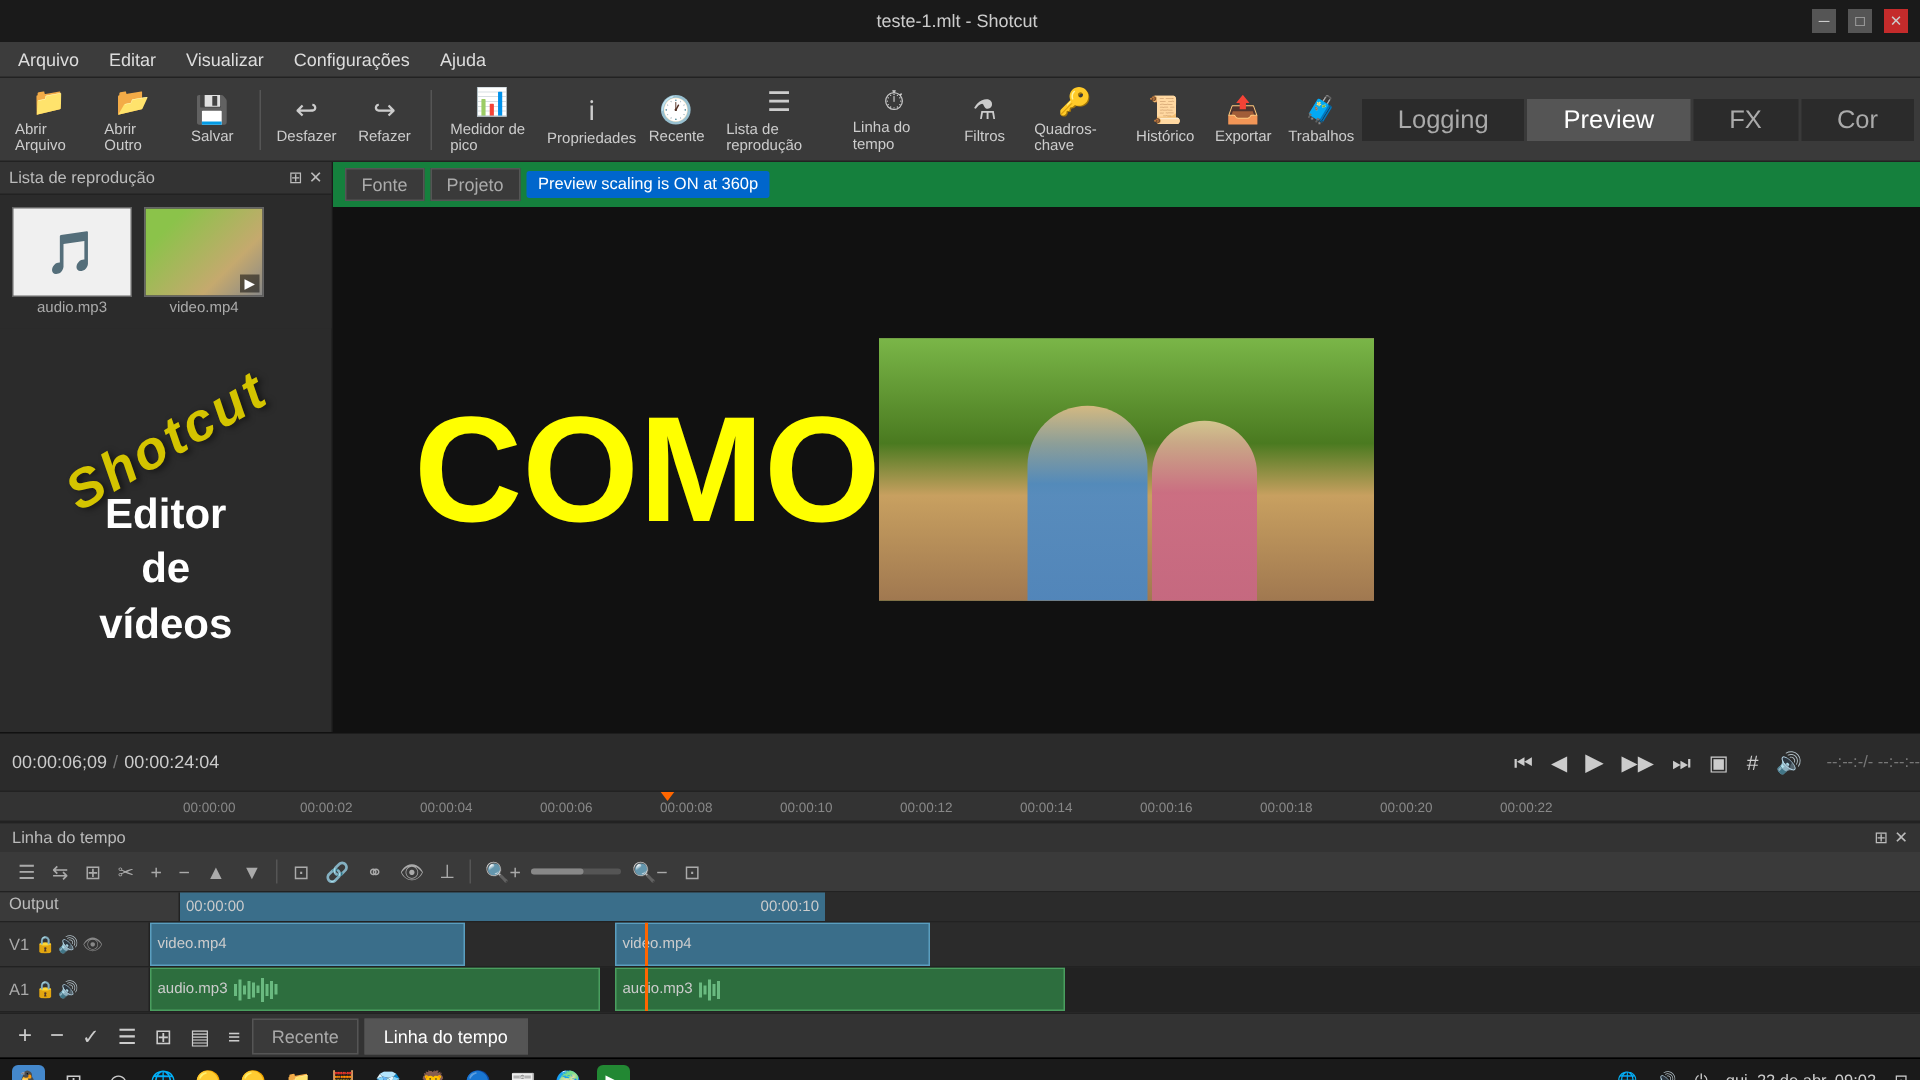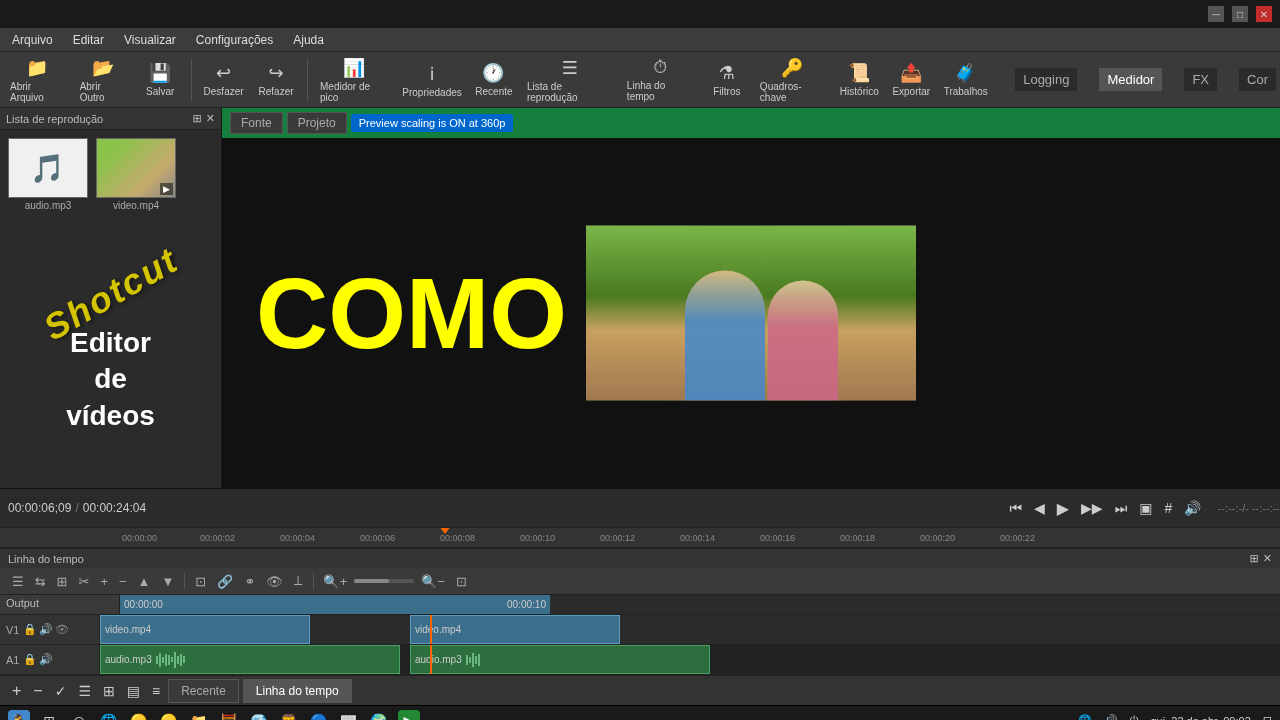--- a/index.html
+++ b/index.html
@@ -57,27 +57,26 @@
     .toolbar-icon { font-size: 18px; }
     .toolbar-divider { width: 1px; height: 40px; background: #555; margin: 0 4px; }
 
     
     #toolbar-right {
       margin-left: auto;
       display: flex;
       gap: 2px;
     }
     .mode-btn {
-      padding: 4px 8px;
+      padding: 4px 24px;
       background: #2b2b2b;
       color: #aaa;
       border: none;
       cursor: pointer;
-      font-size: 13px;
-      margin-left: 20px;
+      font-size: 17px;
     }
     .mode-btn.active { color: #fff; background: #555; }
 
     
     #left-panel {
       width: 222px;
       background: #2b2b2b;
       border-right: 1px solid #1a1a1a;
       display: flex;
       flex-direction: column;
@@ -410,20 +409,21 @@
       border-top: 8px solid #ff6600;
       transform: translateX(-6px);
       z-index: 20;
     }
   </style>
 </head>
 <body>
 
 <div id="titlebar">
   <div style="width:60px"></div>
+  <div id="titlebar-title">teste-1.mlt - Shotcut</div>
   <div id="titlebar-controls">
     <button class="title-btn">─</button>
     <button class="title-btn">□</button>
     <button class="title-btn" style="background:#c42b2b">✕</button>
   </div>
 </div>
 
 <div id="menubar">
   <div class="menu-item">Arquivo</div>
   <div class="menu-item">Editar</div>
@@ -490,21 +490,21 @@
   <div class="toolbar-btn">
     <span class="toolbar-icon">📤</span>
     <span>Exportar</span>
   </div>
   <div class="toolbar-btn">
     <span class="toolbar-icon">🧳</span>
     <span>Trabalhos</span>
   </div>
   <div id="toolbar-right">
     <button class="mode-btn">Logging</button>
-    <button class="mode-btn active">Medidor</button>
+    <button class="mode-btn active">Preview</button>
     <button class="mode-btn">FX</button>
     <button class="mode-btn">Cor</button>
   </div>
 </div>
 
 <div style="display:flex; height: 380px;">
 
   <div id="left-panel">
     <div id="playlist-header">
       <span>Lista de reprodução</span>
@@ -545,21 +545,21 @@
     <div id="source-tabs">
       <div class="source-tab">Fonte</div>
       <div class="source-tab">Projeto</div>
       <div class="preview-scaling-badge">Preview scaling is ON at 360p</div>
     </div>
 
     <div id="preview-canvas">
 
       <div style="position:absolute; inset:0; background:#111;"></div>
 
-      <div style="position:absolute; left:4px; top:50%; transform:translateY(-50%);">
+      <div style="position:absolute; left:24px; top:50%; transform:translateY(-50%);">
         <span class="preview-text-como">COMO</span>
       </div>
 
 
       <div id="preview-video-thumb">
         <div class="video-frame-sim">
 
           <div style="position:absolute; inset:0; background: linear-gradient(to bottom, #7ab648 0%, #4a7a20 40%, #c8a060 60%, #a07850 100%);"></div>
 
           <div style="position:absolute; bottom:0; left:30%; width:80px; height:130px; background:linear-gradient(to bottom, #e8c090 0%, #4488cc 40%, #4488cc 100%); border-radius: 40px 40px 0 0; opacity:0.85;"></div>

